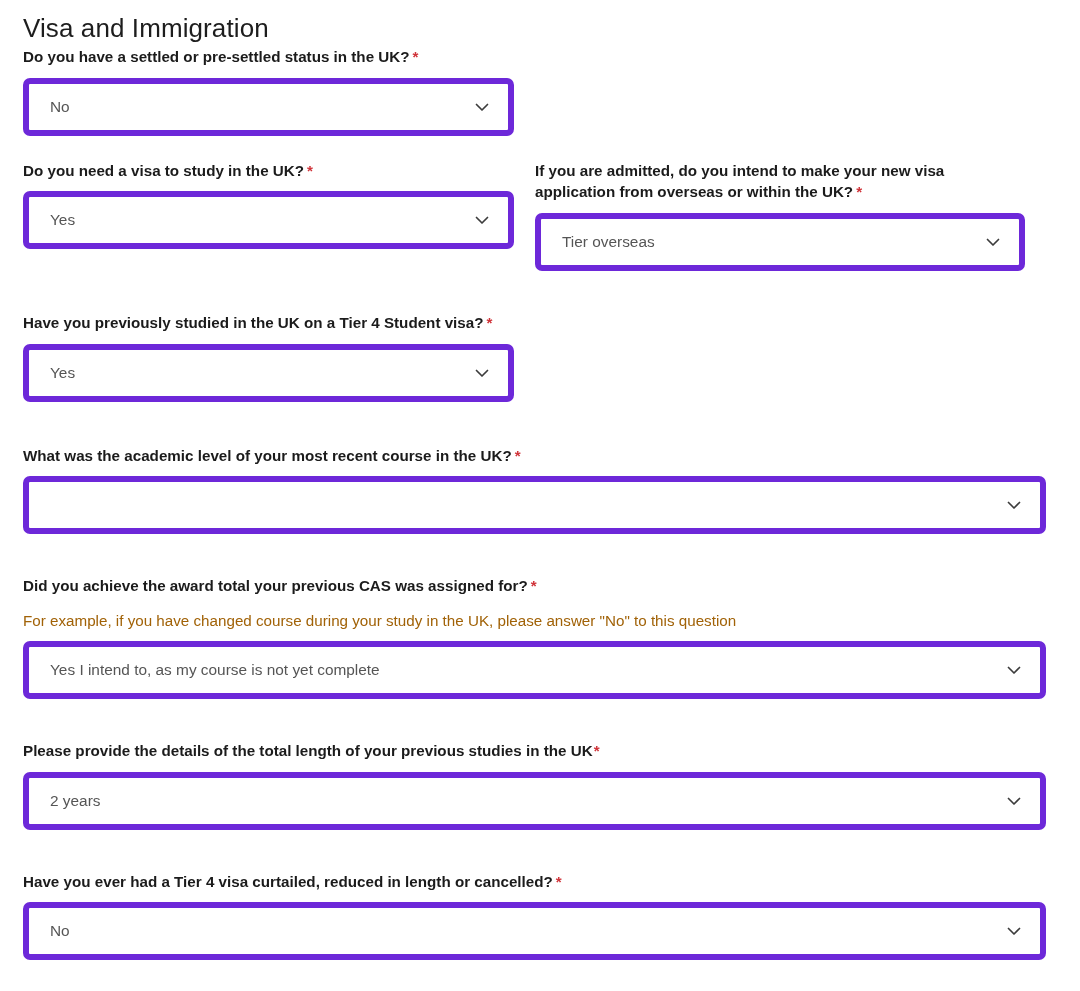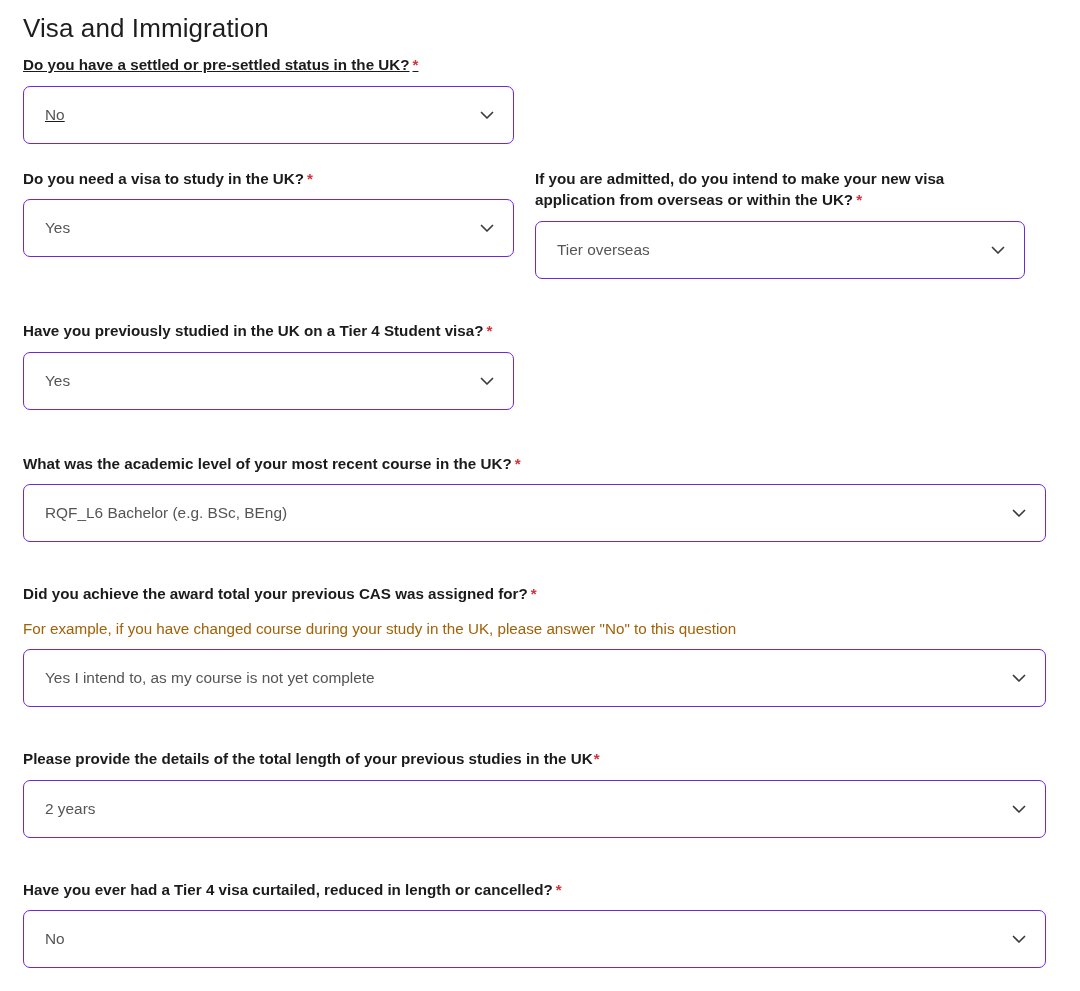--- a/index.html
+++ b/index.html
@@ -48,21 +48,21 @@
     font-size: 15.2px;
     font-weight: 400;
     color: #a16207;
     line-height: 1.42;
     margin: 0;
     padding-top: 13px;
   }
   .select-box {
     position: relative;
     height: 58px;
-    border: 1px solid #6d28d9;
+    border: 6px solid #6d28d9;
     border-radius: 7px;
     background: #ffffff;
     display: flex;
     align-items: center;
     padding: 0 44px 0 21px;
     margin-top: 10px;
     cursor: pointer;
   }
   .select-value {
     font-size: 15.4px;
@@ -76,21 +76,21 @@
     position: absolute;
     right: 17px;
     top: 50%;
     transform: translateY(-50%);
     width: 18px;
     height: 18px;
     pointer-events: none;
   }
   .chevron svg { display: block; }
 
-  .row-single { margin-top: 10px; text-decoration: underline; }
+  .row-single { margin-top: 2px; }
   .row-two {
     display: flex;
     gap: 21px;
     margin-top: 24px;
   }
   .col-left  { width: 491px; flex: 0 0 491px; }
   .col-right { width: 490px; flex: 0 0 490px; }
 
   .section-gap { margin-top: 43px; }
   .block-gap   { margin-top: 41px; }
@@ -152,21 +152,20 @@
               <polyline points="3.5,6.5 9,12 14.5,6.5" fill="none" stroke="#3c3c3c" stroke-width="1.7" stroke-linecap="round" stroke-linejoin="round"></polyline>
             </svg>
         </span>
       </div>
     </div>
   </div>
 
   <div class="section-gap full">
     <div class="field-label"><span>What was the academic level of your most recent course in the UK?</span><span class="req">*</span></div>
     <div class="select-box">
-      <span class="select-value">RQF_L6 Bachelor (e.g. BSc, BEng)</span>
       <span class="chevron">
         <svg width="18" height="18" viewBox="0 0 18 18">
             <polyline points="3.5,6.5 9,12 14.5,6.5" fill="none" stroke="#3c3c3c" stroke-width="1.7" stroke-linecap="round" stroke-linejoin="round"></polyline>
           </svg>
       </span>
     </div>
   </div>
 
   <div class="block-gap full">
     <div class="field-label"><span>Did you achieve the award total your previous CAS was assigned for?</span><span class="req">*</span></div>

